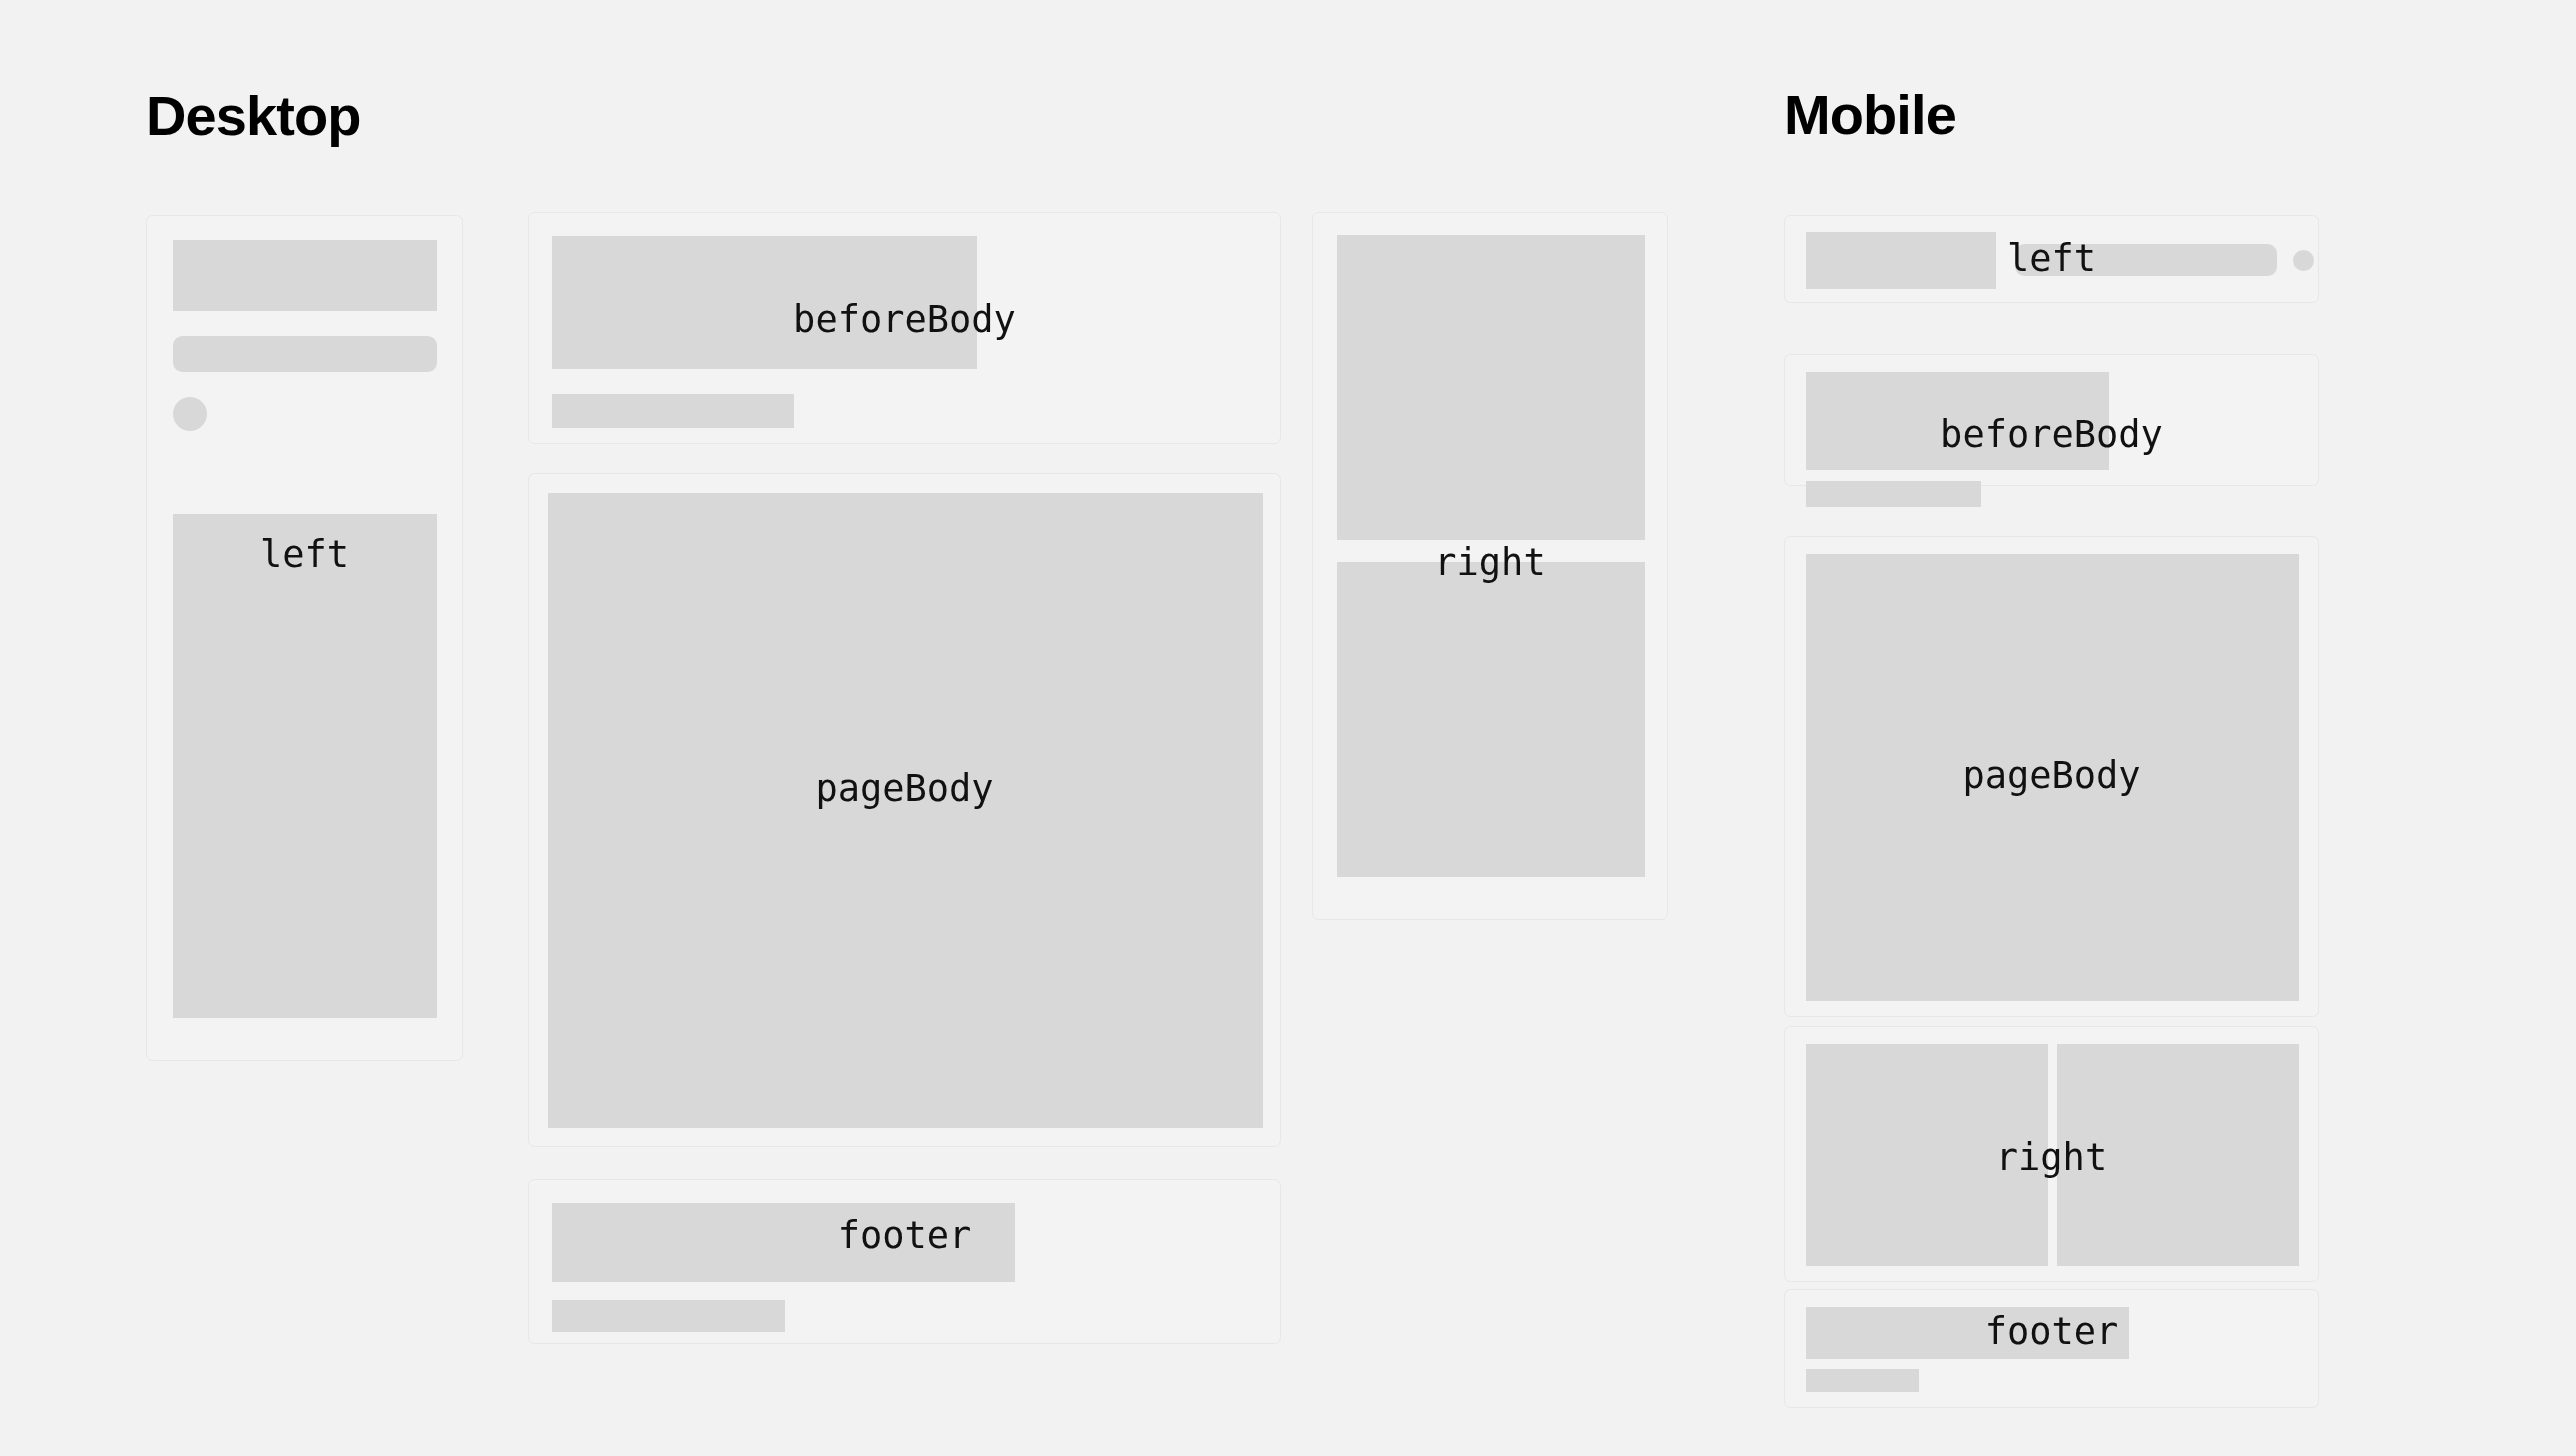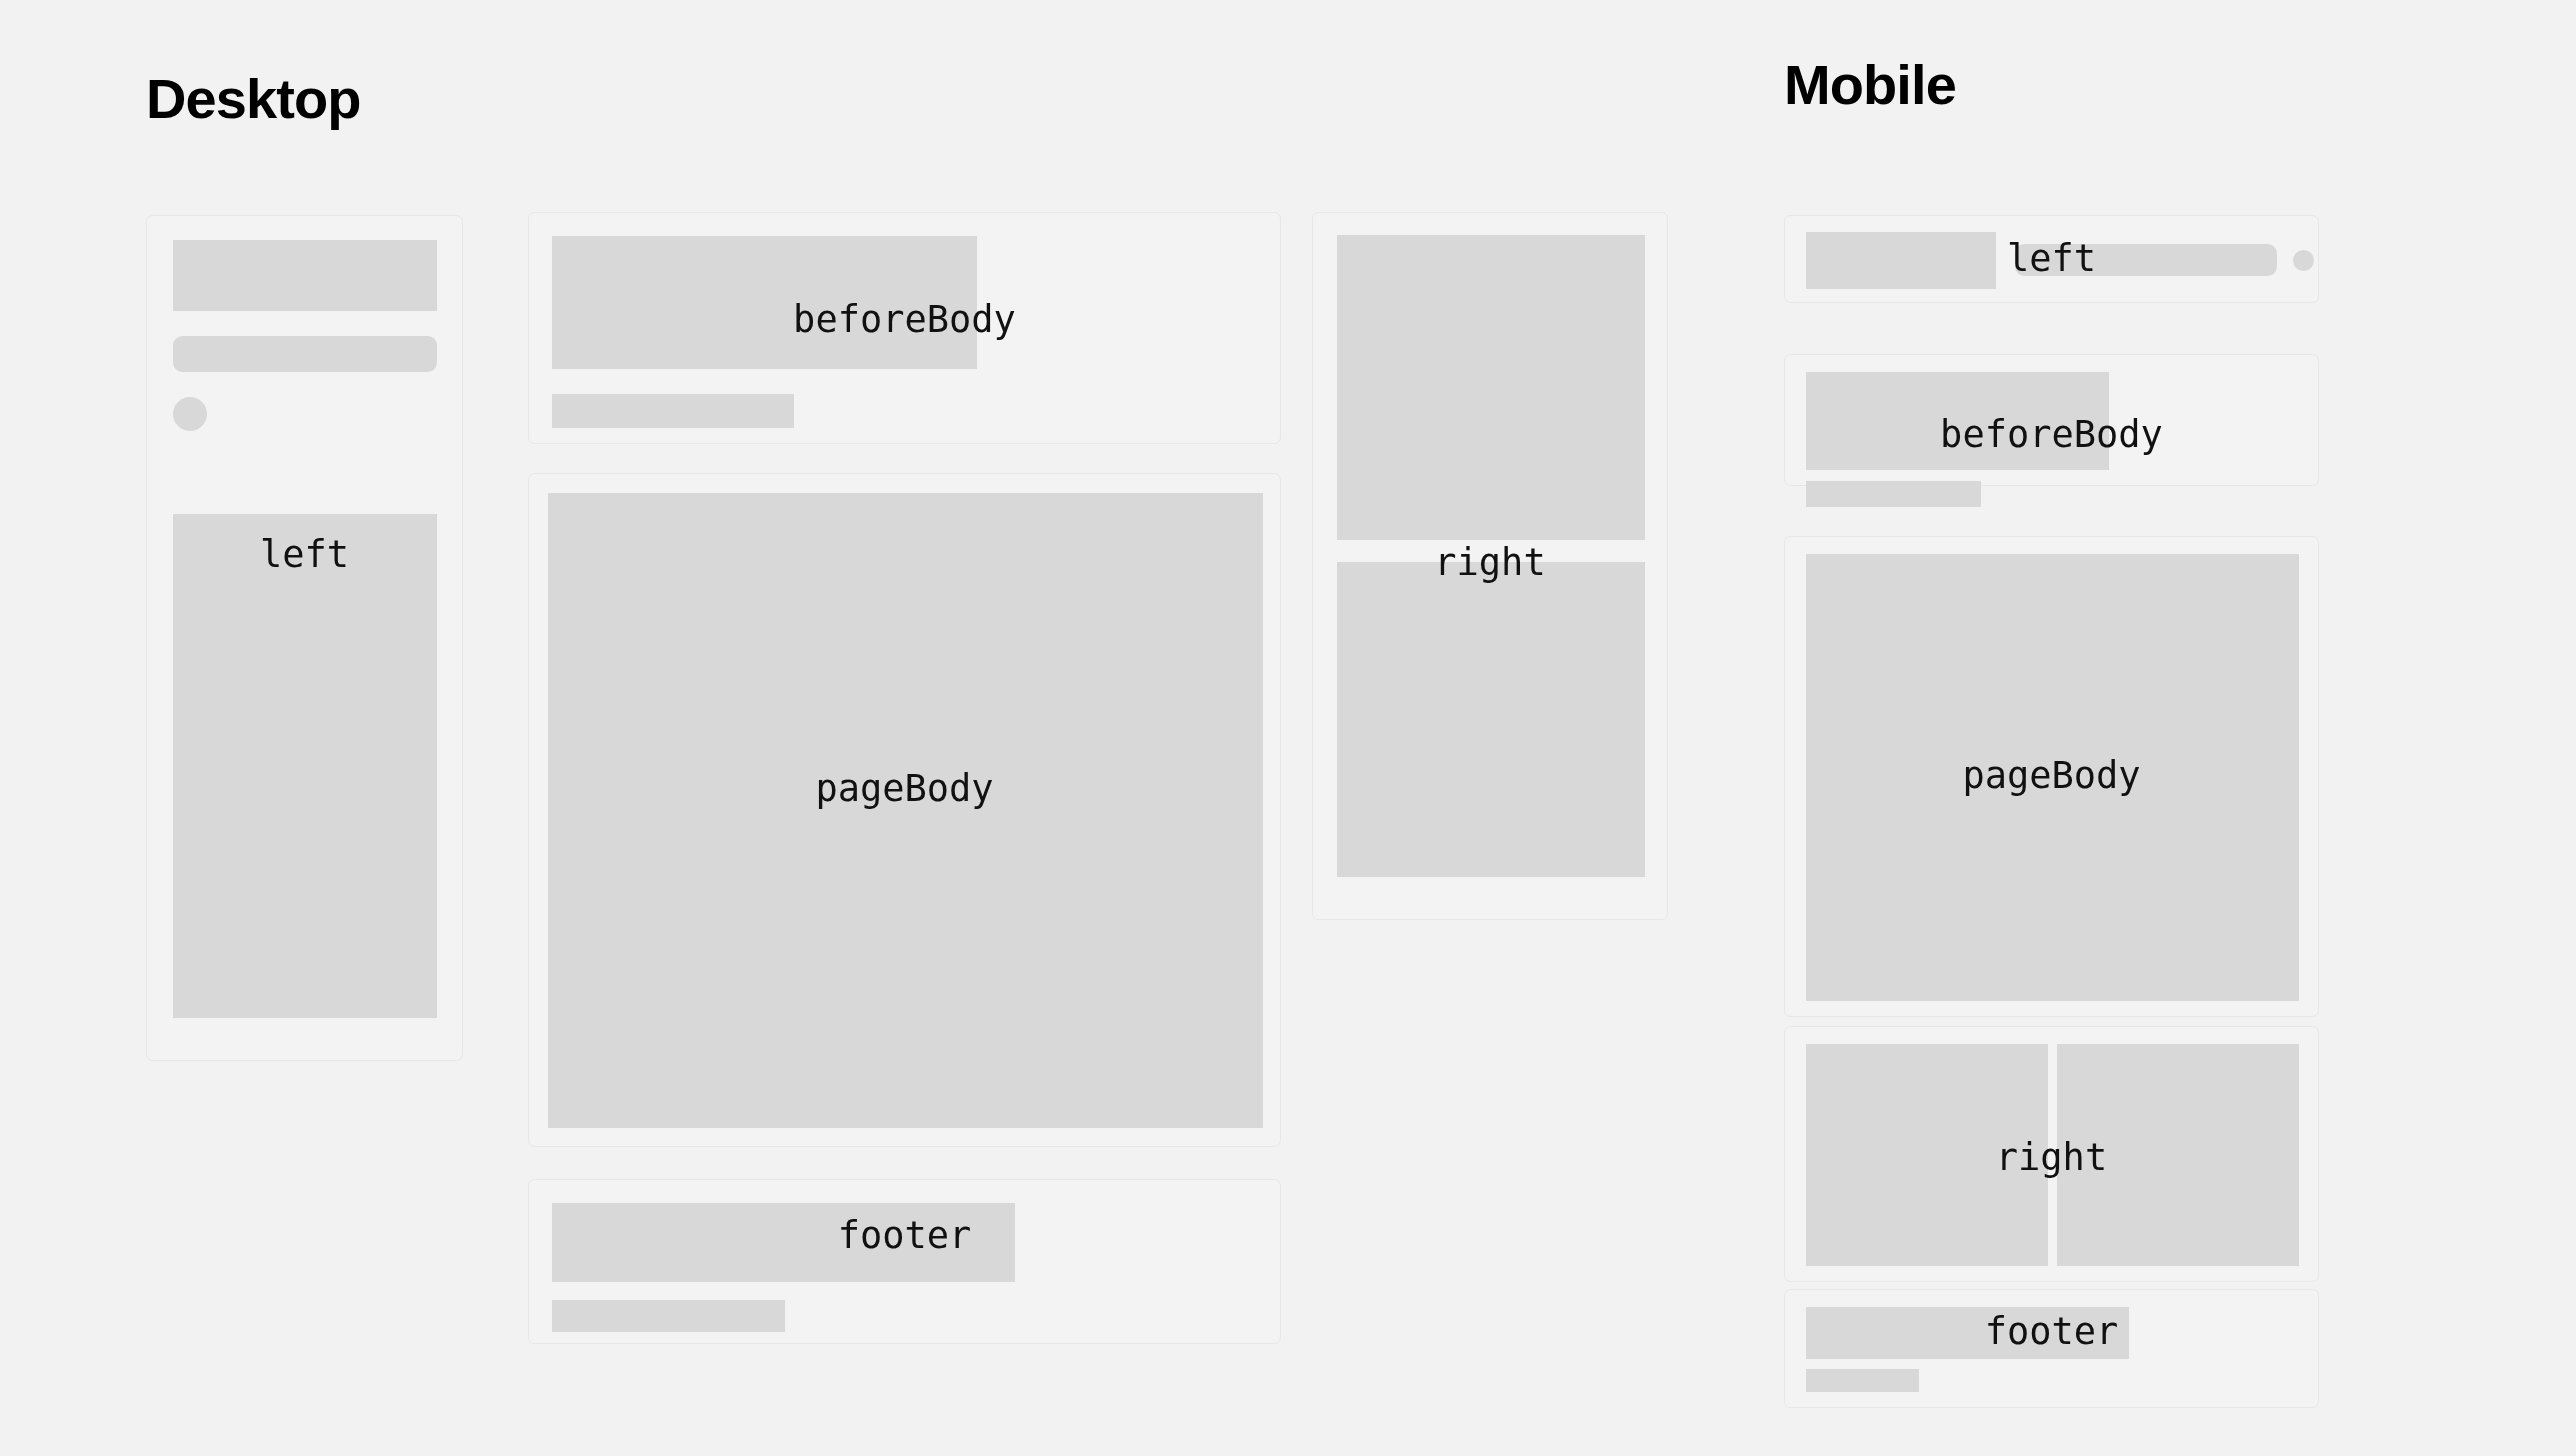--- a/index.html
+++ b/index.html
@@ -19,22 +19,22 @@
   .section-title {
     position: absolute;
     font-family: "Liberation Sans", sans-serif;
     font-weight: bold;
     font-size: 56px;
     line-height: 1;
     letter-spacing: -0.9px;
     color: #000000;
     white-space: nowrap;
   }
-  #desktop-title { left: 146px; top: 71px; }
-  #mobile-title  { left: 1784px; top: 57px; }
+  #desktop-title { left: 146px; top: 88px; }
+  #mobile-title  { left: 1784px; top: 87px; }
 
   
   .panel {
     position: absolute;
     background: #f3f3f3;
     border: 1.9px solid #e7e7e7;
     border-radius: 6.6px;
     box-sizing: border-box;
   }
 

